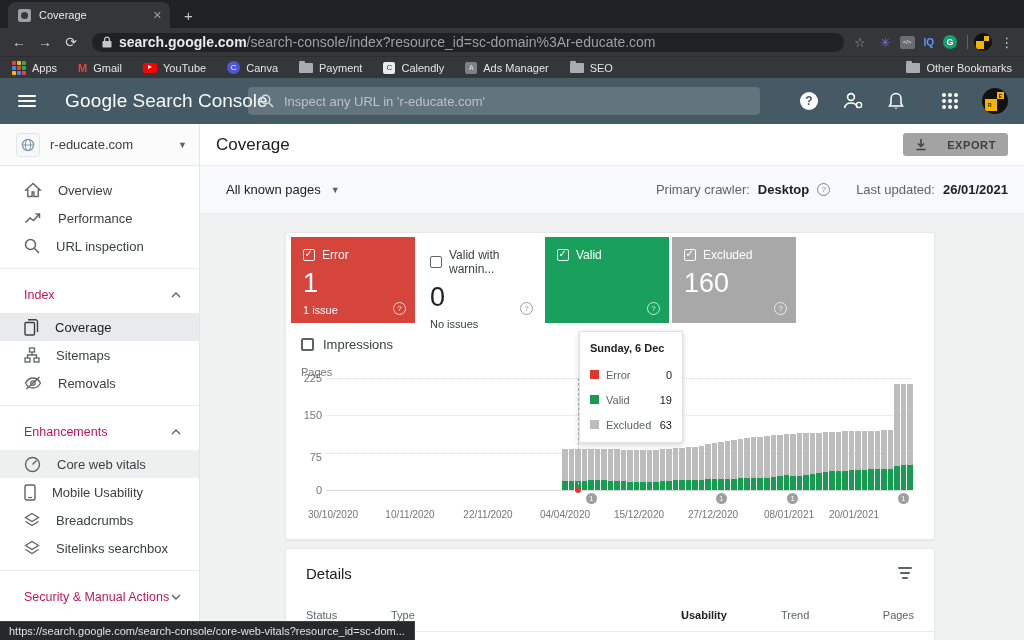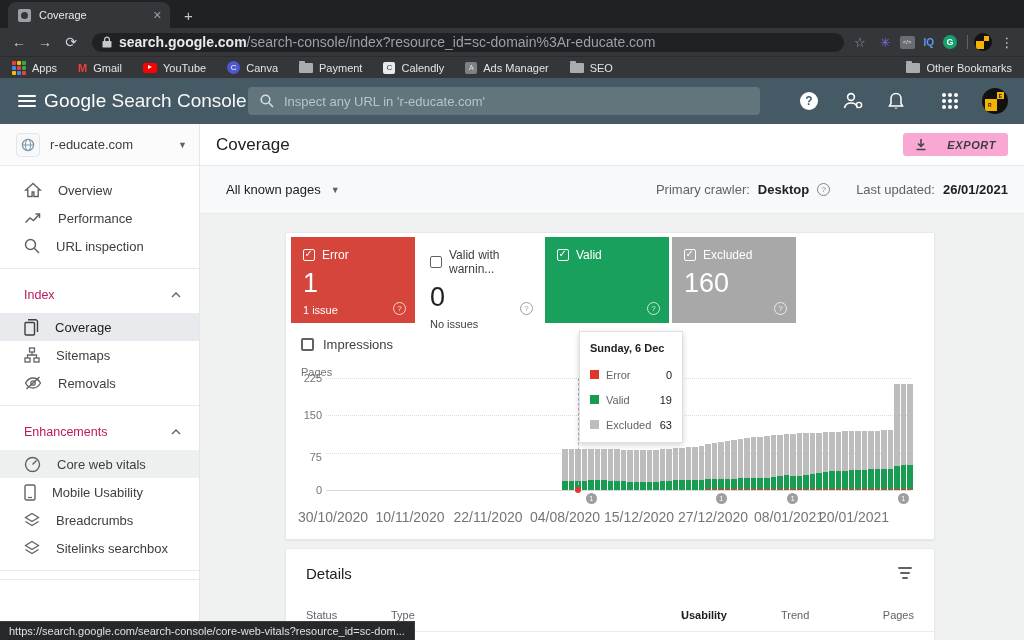--- a/index.html
+++ b/index.html
@@ -47,21 +47,21 @@
   .ic-canva { width:13px; height:13px; border-radius:50%; background:#4f57d2; color:#fff; font-size:8px; display:flex; align-items:center; justify-content:center; }
   .ic-folder { width:14px; height:10px; background:#a9adb2; border-radius:1px; position:relative; }
   .ic-folder::before { content:""; position:absolute; left:0; top:-2px; width:6px; height:2px; background:#a9adb2; border-radius:1px 1px 0 0; }
   .ic-cal { width:12px; height:12px; background:#e8eaed; border-radius:2px; color:#3c4043; font-size:8px; display:flex; align-items:center; justify-content:center; }
   .ic-ads { width:12px; height:12px; background:#7d8084; border-radius:2px; color:#e8eaed; font-size:7px; display:flex; align-items:center; justify-content:center; }
 
   
   .gsc-header { position:absolute; left:0; top:78px; width:1024px; height:46px; background:#455a64; display:flex; align-items:center; }
   .hamburger { margin-left:18px; width:18px; }
   .hamburger div { height:2px; background:#fff; margin:3px 0; border-radius:1px; }
-  .gsc-logo { margin-left:8px; font-size:19px; color:#fff; white-space:nowrap; }
+  .gsc-logo { margin-left:29px; font-size:19px; color:#fff; white-space:nowrap; }
   .gsc-logo .g1 { font-weight:500; letter-spacing:.2px; }
   .gsc-logo .g2 { font-weight:400; opacity:.95; margin-left:5px; }
   .gsc-search { position:absolute; left:248px; top:9px; width:512px; height:28px; background:rgba(255,255,255,.16); border-radius:4px; display:flex; align-items:center; padding:0 12px; gap:10px; }
   .gsc-search svg { flex:none; }
   .gsc-search input { flex:1; background:transparent; border:none; outline:none; color:#e8eef1; font-size:13px; font-family:"Liberation Sans", sans-serif; }
   .gsc-search input::placeholder { color:#b9c4ca; }
   .hdr-icons { position:absolute; right:0; top:0; height:46px; display:flex; align-items:center; gap:24px; padding-right:16px; }
   .help-circle { width:18px; height:18px; border-radius:50%; background:#fff; color:#455a64; font-size:12px; font-weight:bold; display:flex; align-items:center; justify-content:center; }
   .grid9 { display:grid; grid-template-columns:4px 4px 4px; grid-gap:2px; margin-left:14px; }
   .grid9 s { width:4px; height:4px; border-radius:50%; background:#fff; display:block; }
@@ -81,21 +81,21 @@
   .nav-item svg { flex:none; }
   .nav-item.selected { background:#e8eaed; color:#202124; }
   .nav-item.hovered { background:#eeefef; }
   .nav-div { border-top:1px solid #e8eaed; margin:8px 0; }
   .sec-head { height:36px; display:flex; align-items:center; justify-content:space-between; padding:0 18px 0 24px; font-size:12.5px; color:#be185d; }
 
   
   .main { position:absolute; left:200px; top:124px; width:824px; height:516px; background:#f0f1f1; }
   .titlebar { height:42px; background:#fff; border-bottom:1px solid #e8eaed; display:flex; align-items:center; padding:0 16px; }
   .page-title { font-size:17px; font-weight:500; color:#202124; }
-  .export-btn { margin-left:auto; display:flex; align-items:center; gap:20px; background:#f9a8d4; border-radius:3px; padding:5px 12px; font-size:11px; font-weight:bold; letter-spacing:.6px; color:#3c4043;font-style:italic; }
+  .export-btn { margin-left:auto; display:flex; align-items:center; gap:20px; background:#a3a3a3; border-radius:3px; padding:5px 12px; font-size:11px; font-weight:bold; letter-spacing:.6px; color:#3c4043; }
   .filter-row { height:48px; background:#f8f9fa; border-bottom:1px solid #e8eaed; display:flex; align-items:center; padding:0 16px; font-size:13px; }
   .scope { display:flex; align-items:center; gap:10px; color:#202124; margin-left:10px; }
   .filter-right { margin-left:auto; display:flex; align-items:center; gap:8px; color:#5f6368; }
   .filter-right b { color:#202124; font-weight:bold; }
   .qmark { width:13px; height:13px; border-radius:50%; border:1px solid #80868b; color:#80868b; font-size:8px; display:inline-flex; align-items:center; justify-content:center; }
   .gap18 { width:10px; }
 
   
   .card { position:absolute; background:#fff; border:1px solid #e6e8e9; border-radius:2px; box-shadow:0 1px 2px rgba(0,0,0,.06); }
   .chart-card { left:85px; top:108px; width:650px; height:308px; }
@@ -117,21 +117,21 @@
   .ylab { position:absolute; left:15px; top:133px; font-size:11px; color:#757575; }
   .plot { position:absolute; left:40px; top:145px; width:585px; height:112px; }
   .gridline { position:absolute; left:0; width:100%; border-top:1px dotted #dadce0; }
   .gridline.zero { border-top:1px solid #d5d7d9; }
   .ytick { position:absolute; width:34px; text-align:right; font-size:11px; color:#757575; left:-38px; margin-top:-6px; }
   .bars { position:absolute; left:276px; top:145px; width:351px; height:112px; display:flex; align-items:flex-end; gap:1px; }
   .bar { flex:1; display:flex; flex-direction:column; justify-content:flex-end; }
   .hoverline { position:absolute; top:0; bottom:0; border-left:1px dashed #b4b7ba; }
   .hoverdot { position:absolute; width:6px; height:6px; border-radius:50%; background:#e0362c; bottom:-3px; }
   .xlabels { position:absolute; left:0; top:276px; width:650px; height:14px; }
-  .xlab { position:absolute; transform:translateX(-50%); font-size:14px; color:#757575; white-space:nowrap; }
+  .xlab { position:absolute; transform:translateX(-50%); font-size:10px; color:#757575; white-space:nowrap; }
   .markers { position:absolute; left:0; top:260px; width:650px; height:12px; }
   .marker { position:absolute; width:11px; height:11px; border-radius:50%; background:#9e9e9e; color:#fff; font-size:7px; line-height:11px; text-align:center; }
 
   .tooltip { position:absolute; left:293px; top:98px; width:104px; height:112px; background:#fff; border:1px solid #e0e0e0; box-shadow:0 2px 6px rgba(0,0,0,.18); padding:10px 10px; z-index:5; }
   .tt-title { font-size:11px; font-weight:bold; color:#202124; margin-bottom:8px; }
   .tt-row { display:flex; align-items:center; gap:7px; font-size:11px; color:#5f6368; height:25px; }
   .tt-sq { width:9px; height:9px; flex:none; }
   .tt-val { margin-left:auto; color:#202124; }
 
   
@@ -380,20 +380,26 @@
         <span>Breadcrumbs</span>
       </div>
       <div class="nav-item">
         <svg width="16" height="16" viewBox="0 0 16 16">
             <path d="M8 1.5 14.5 5.5 8 9.5 1.5 5.5z" fill="none" stroke="#5f6368" stroke-width="1.3"></path>
             <path d="M1.5 9.5 8 13.5l6.5-4" fill="none" stroke="#5f6368" stroke-width="1.3"></path>
           </svg>
         <span>Sitelinks searchbox</span>
       </div>
       <div class="nav-div"></div>
+      <div class="sec-head">
+        <span>Security &amp; Manual Actions</span>
+        <svg width="10" height="6" viewBox="0 0 10 6">
+            <polyline points="1,1 5,5 9,1" fill="none" stroke="#5f6368" stroke-width="1.4"></polyline>
+          </svg>
+      </div>
       <div class="nav-div"></div>
       <div class="sec-head">
         
         
       </div>
     </div>
   </div>
 
   <div class="main">
     <div class="titlebar">
@@ -731,21 +737,21 @@
       <div class="markers" id="markers">
           <div class="marker" style="left: 299.75px;">1</div>
           <div class="marker" style="left: 429.75px;">1</div>
           <div class="marker" style="left: 501.25px;">1</div>
           <div class="marker" style="left: 611.75px;">1</div>
         </div>
       <div class="xlabels" id="xlabels">
           <div class="xlab" style="left: 47px;">30/10/2020</div>
           <div class="xlab" style="left: 124px;">10/11/2020</div>
           <div class="xlab" style="left: 202px;">22/11/2020</div>
-          <div class="xlab" style="left: 279px;">04/08/2020</div>
+          <div class="xlab" style="left: 279px;">04/04/2020</div>
           <div class="xlab" style="left: 353px;">15/12/2020</div>
           <div class="xlab" style="left: 427px;">27/12/2020</div>
           <div class="xlab" style="left: 503px;">08/01/2021</div>
           <div class="xlab" style="left: 568px;">20/01/2021</div>
         </div>
 
       <div class="tooltip">
         <div class="tt-title">Sunday, 6 Dec</div>
         <div class="tt-row">
           <span class="tt-sq" id="sw0" style="background: rgb(224, 54, 44);"></span>

